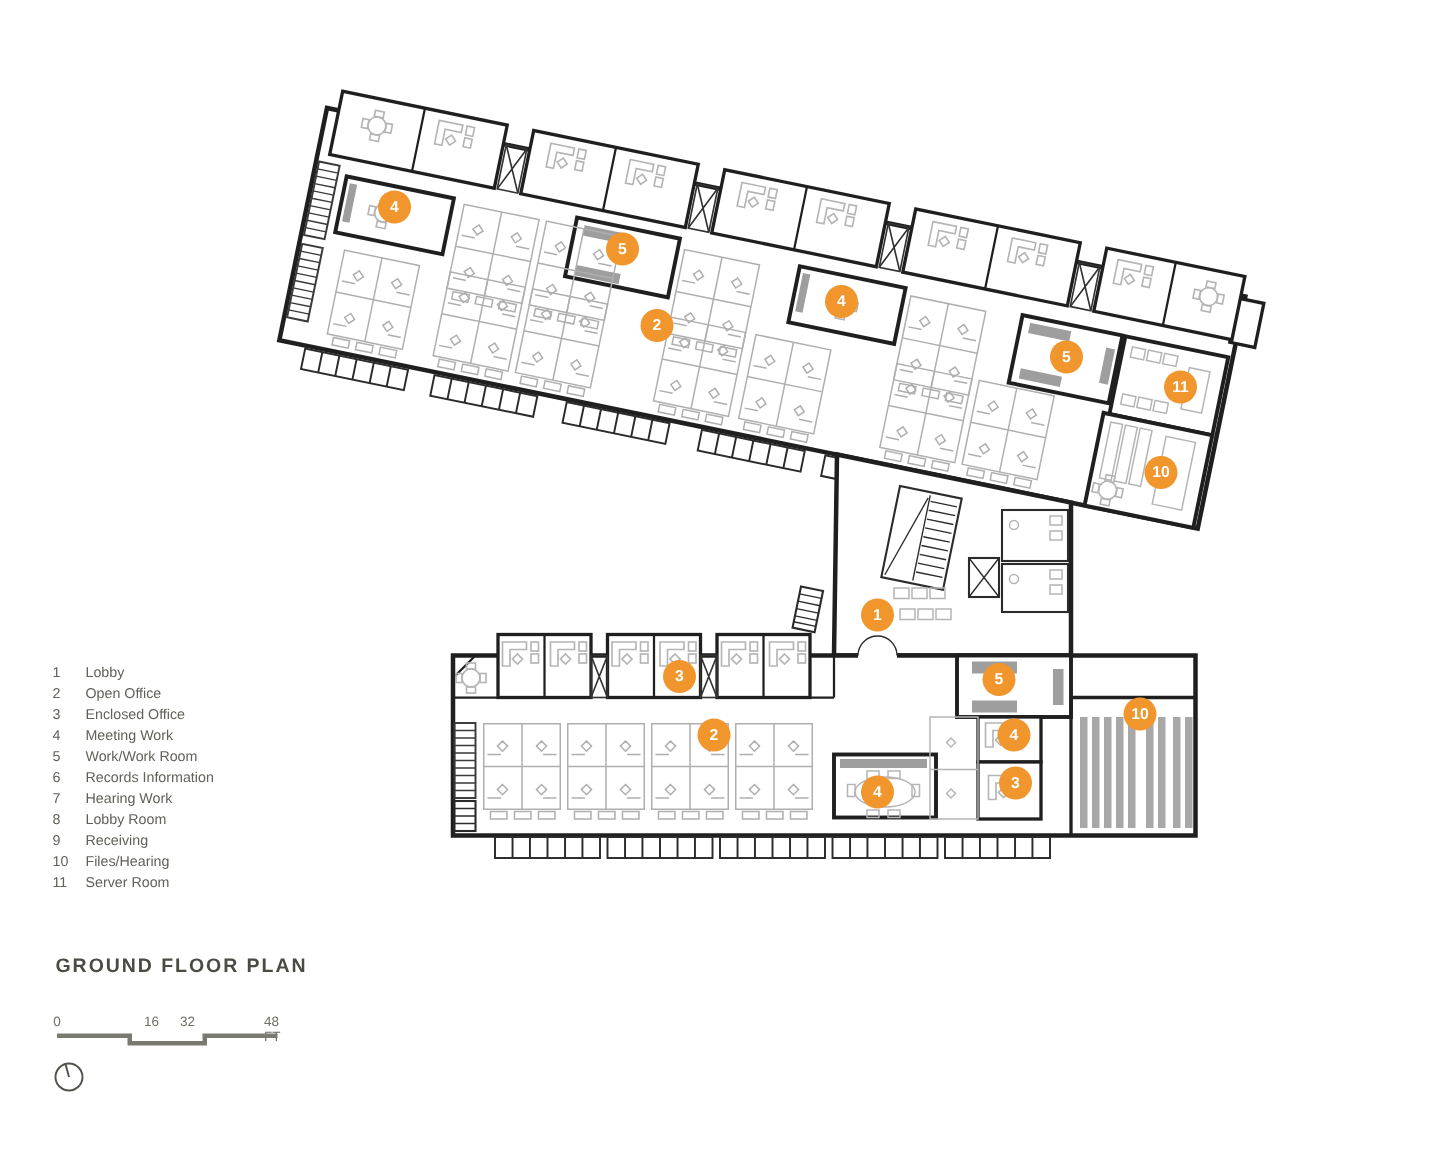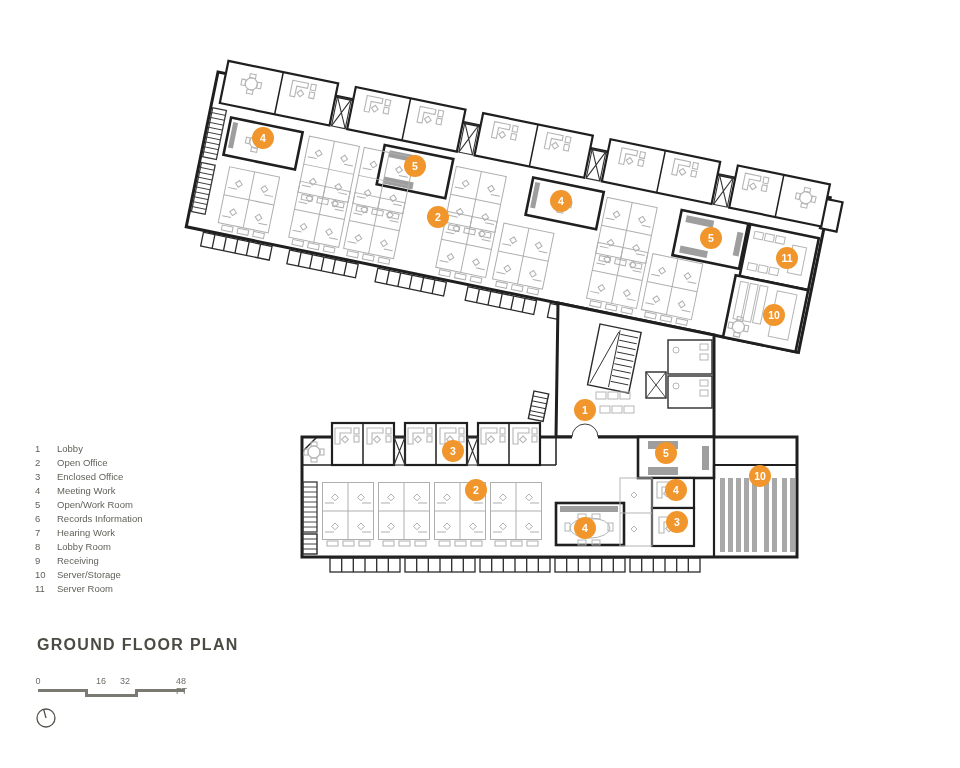--- a/index.html
+++ b/index.html
@@ -21,21 +21,21 @@
   
   .markers{position:absolute;left:0;top:0;width:960px;height:768px;pointer-events:none;}
   .marker{position:absolute;width:22px;height:22px;border-radius:50%;background:var(--accent);
           color:#fff;font-size:10.5px;font-weight:bold;display:flex;align-items:center;
           justify-content:center;transform:translate(-50%,-50%);letter-spacing:0;}
   
   .legend{position:absolute;left:35px;top:442px;color:var(--text);font-size:9.5px;line-height:14px;}
   .legend-item{display:flex;white-space:nowrap;}
   .legend-num{width:22px;flex:0 0 22px;}
   
-  .title{position:absolute;left:37px;top:636px;margin:0;font-size:16px;font-weight:bold;
+  .title{position:absolute;left:37px;top:636px;margin:0;font-size:13px;font-weight:bold;
          letter-spacing:1.3px;color:var(--title);}
   
   .scalebar{position:absolute;left:37px;top:676px;width:160px;height:26px;color:#6E6E66;font-size:9px;}
   .scalebar .sl{position:absolute;top:0;transform:translateX(-50%);}
   .scalebar .sbline{position:absolute;left:0;top:12px;}
   
   .north{position:absolute;left:35px;top:704px;width:24px;height:26px;}
 </style>
 </head>
 <body>
@@ -352,41 +352,41 @@
       <div class="legend-item">
         <span class="legend-num">3</span>
         <span class="legend-label">Enclosed Office</span>
       </div>
       <div class="legend-item">
         <span class="legend-num">4</span>
         <span class="legend-label">Meeting Work</span>
       </div>
       <div class="legend-item">
         <span class="legend-num">5</span>
-        <span class="legend-label">Open/Work Room</span>
+        <span class="legend-label">Work/Work Room</span>
       </div>
       <div class="legend-item">
         <span class="legend-num">6</span>
         <span class="legend-label">Records Information</span>
       </div>
       <div class="legend-item">
         <span class="legend-num">7</span>
         <span class="legend-label">Hearing Work</span>
       </div>
       <div class="legend-item">
         <span class="legend-num">8</span>
         <span class="legend-label">Lobby Room</span>
       </div>
       <div class="legend-item">
         <span class="legend-num">9</span>
         <span class="legend-label">Receiving</span>
       </div>
       <div class="legend-item">
         <span class="legend-num">10</span>
-        <span class="legend-label">Server/Storage</span>
+        <span class="legend-label">Files/Hearing</span>
       </div>
       <div class="legend-item">
         <span class="legend-num">11</span>
         <span class="legend-label">Server Room</span>
       </div>
     </div>
 
   <h1 class="title">GROUND FLOOR PLAN</h1>
 
   <div class="scalebar">

